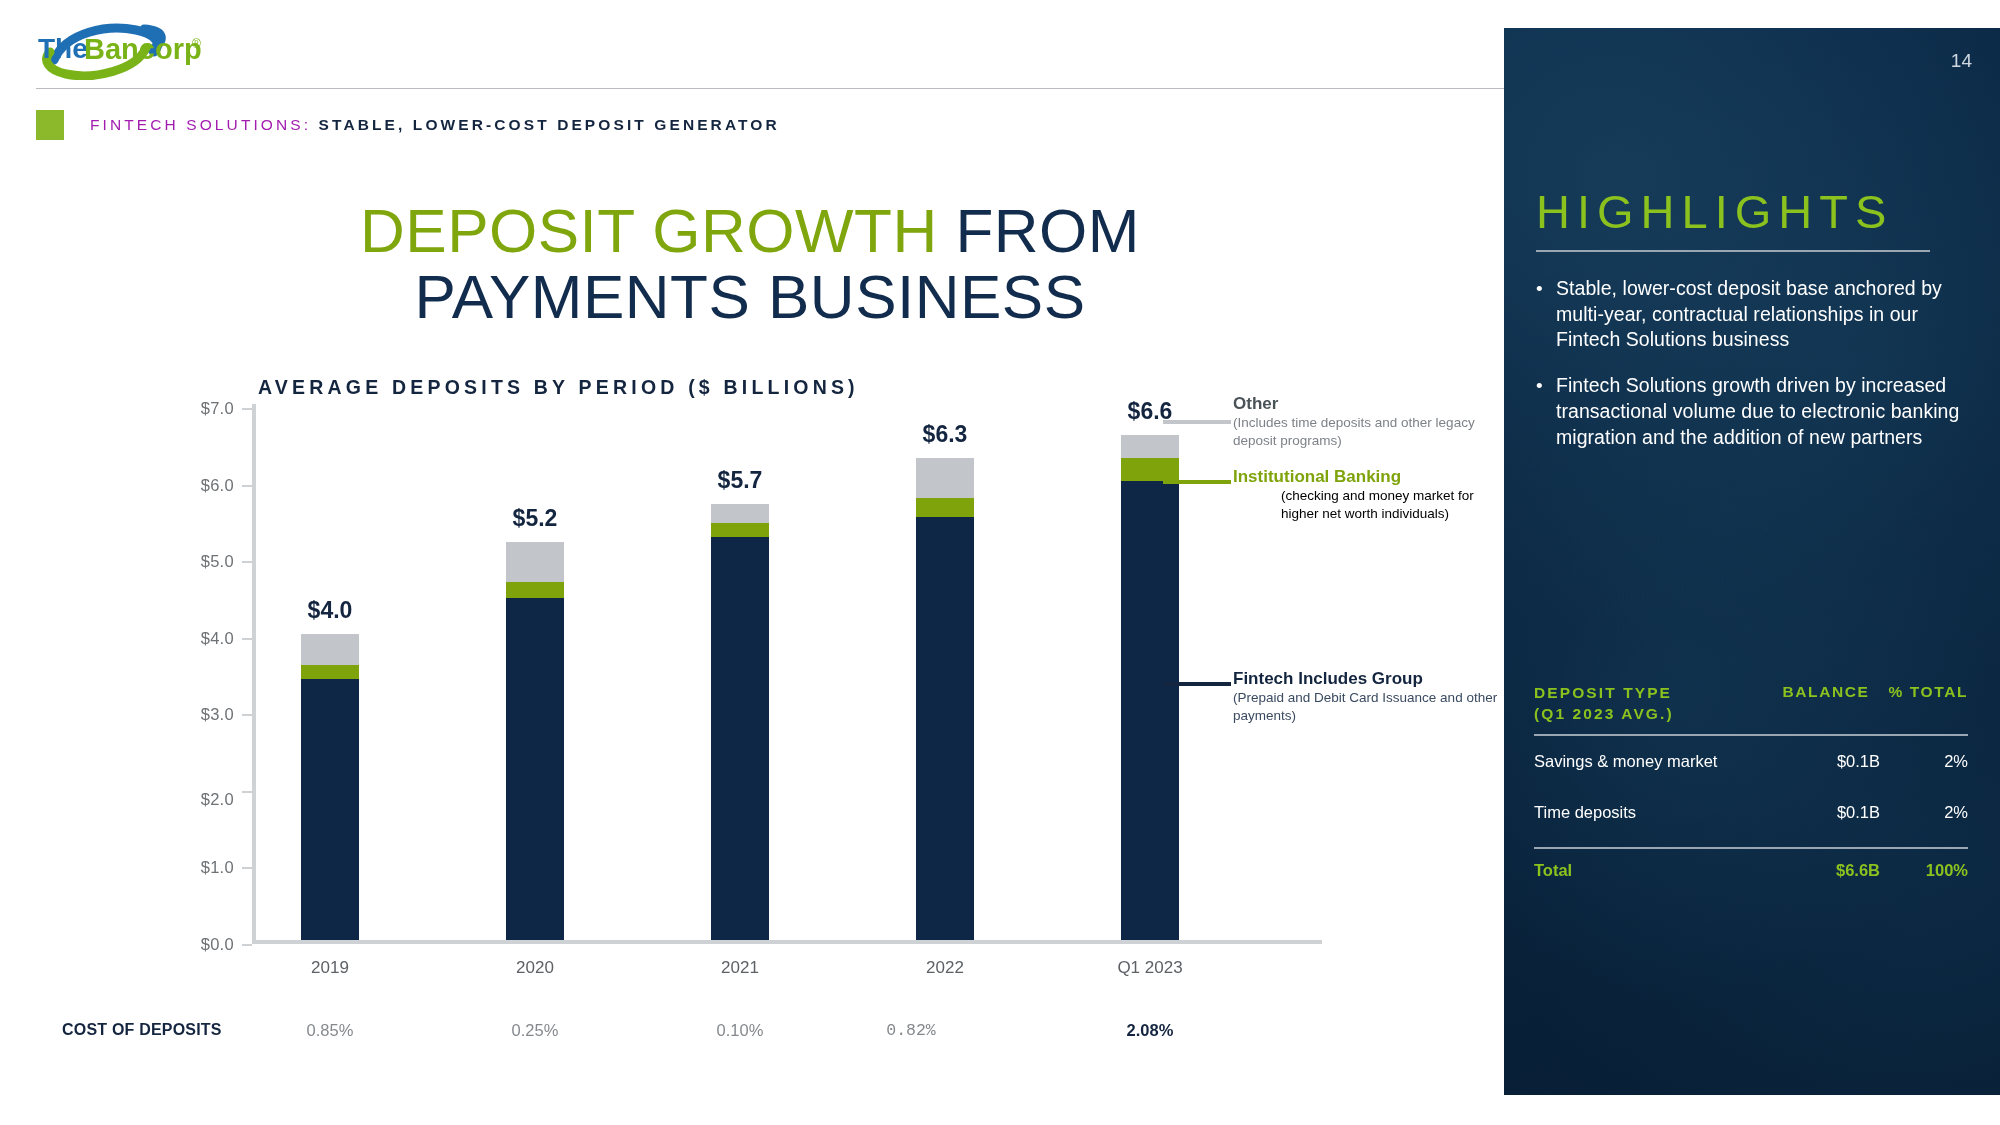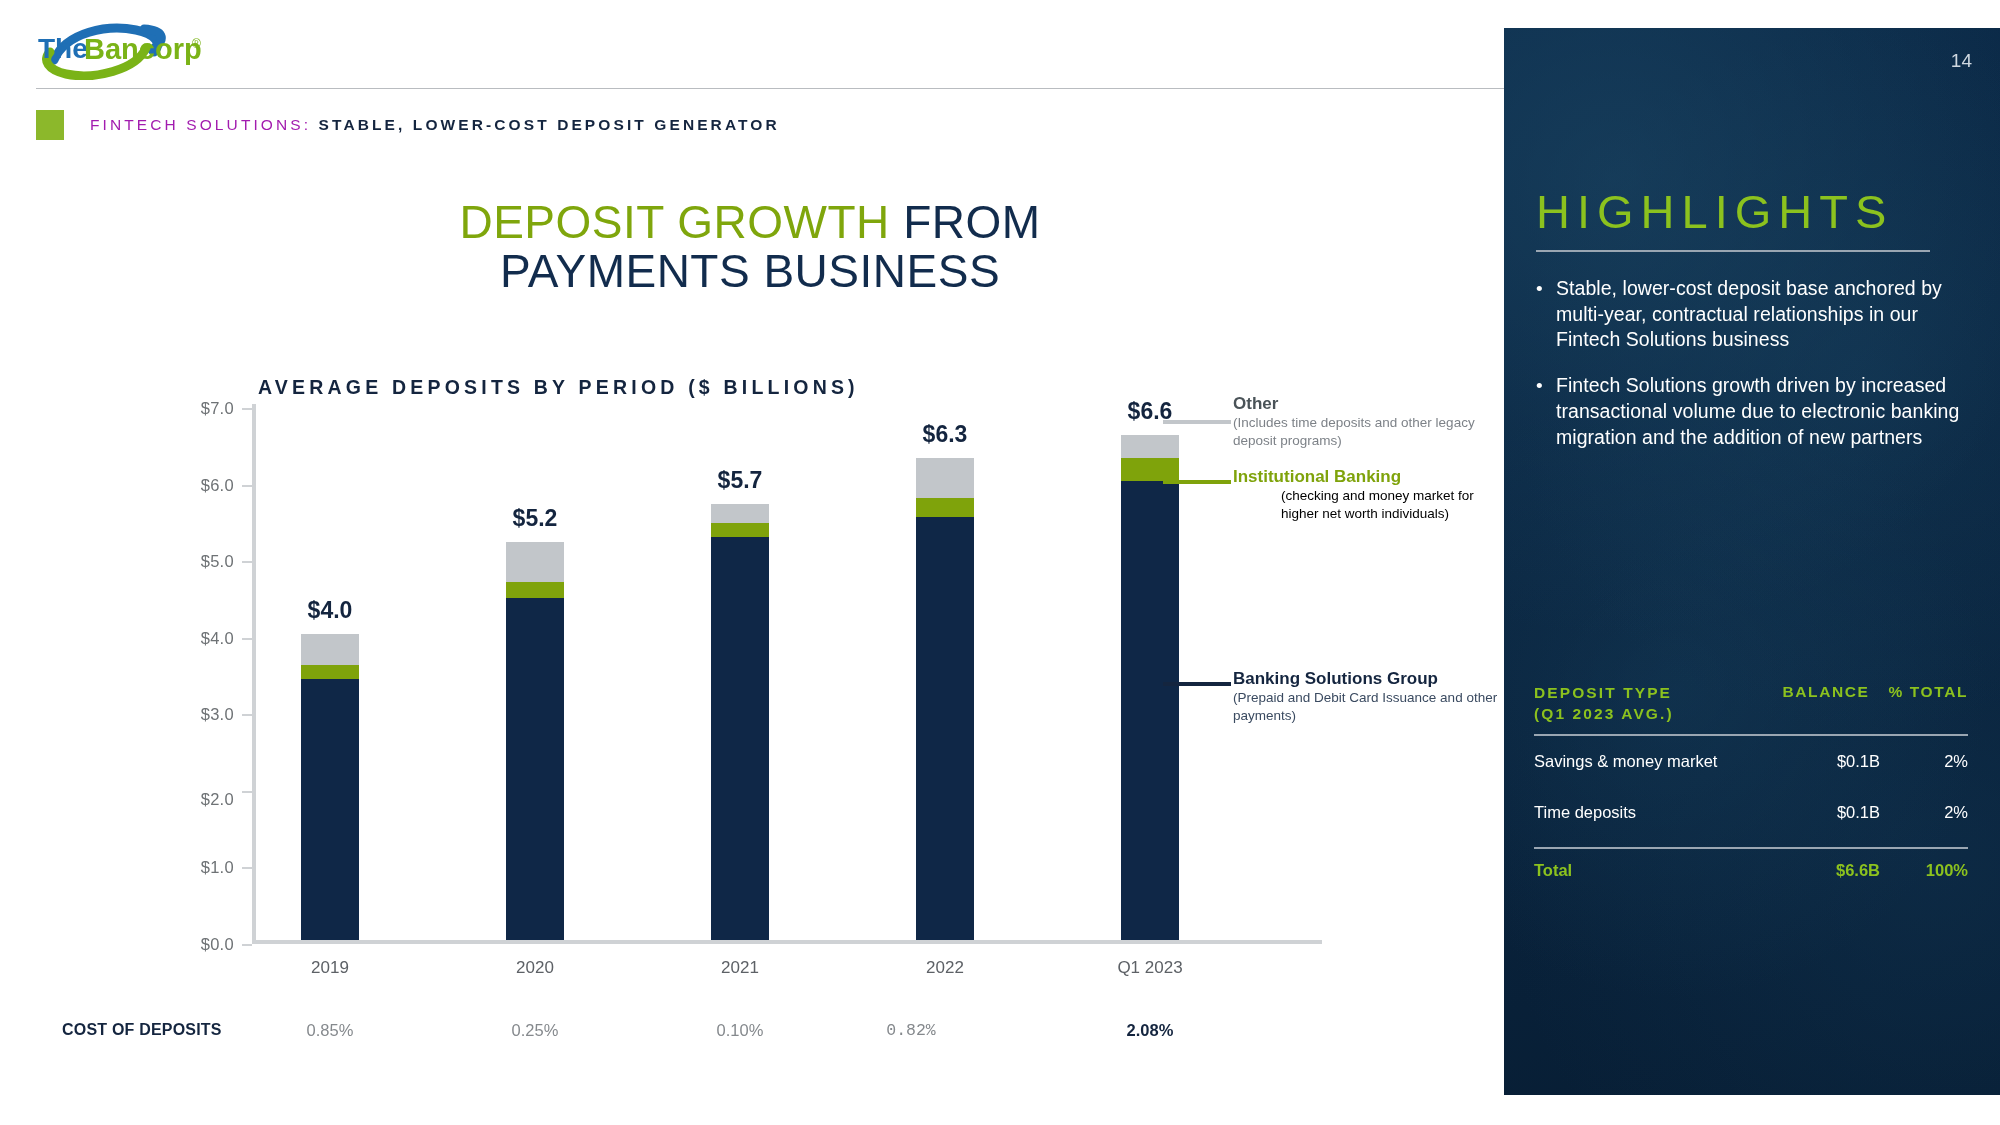--- a/index.html
+++ b/index.html
@@ -30,21 +30,21 @@
     margin-left: 26px; font-size: 15.5px; letter-spacing: 3.1px;
     color: #1b3250; white-space: nowrap;
   }
   .eyebrow-text .lead { font-weight: 400; color: #a21caf; }
   .eyebrow-text .bold { font-weight: 700; color: #14253f; }
 
   
   .title {
     position: absolute; left: 0; top: 198px; width: 1500px;
     text-align: center; line-height: 1.06;
-    font-size: 46px; font-weight: 300; letter-spacing: 0.5px;
+    font-size: 62px; font-weight: 300; letter-spacing: 0.5px;
   }
   .title .g { color: #7fa60c; }
   .title .n { color: #122c4d; }
 
   
   .chart-heading {
     position: absolute; left: 258px; top: 376px;
     font-size: 19.5px; font-weight: 700; letter-spacing: 4.2px; color: #14253f;
     white-space: nowrap;
   }
@@ -278,21 +278,21 @@
     </div>
     <div class="legend-line" style="left:-32px; top:26px; width:68px; background:#c2c6ca;"></div>
 
     <div class="legend-item lg-inst" style="left:38px; top:73px;">
       <div class="legend-title">Institutional Banking</div>
       <div class="legend-sub">(checking and money market for higher net worth individuals)</div>
     </div>
     <div class="legend-line" style="left:-32px; top:86px; width:68px; background:#7fa30b;"></div>
 
     <div class="legend-item lg-fin" style="left:38px; top:275px;">
-      <div class="legend-title">Banking Solutions Group</div>
+      <div class="legend-title">Fintech Includes Group</div>
       <div class="legend-sub">(Prepaid and Debit Card Issuance and other payments)</div>
     </div>
     <div class="legend-line" style="left:-32px; top:288px; width:68px; background:#14253f;"></div>
   </div>
 
   <div class="panel">
     <div class="page-num">14</div>
     <div class="panel-title">HIGHLIGHTS</div>
     <div class="panel-rule"></div>
 

